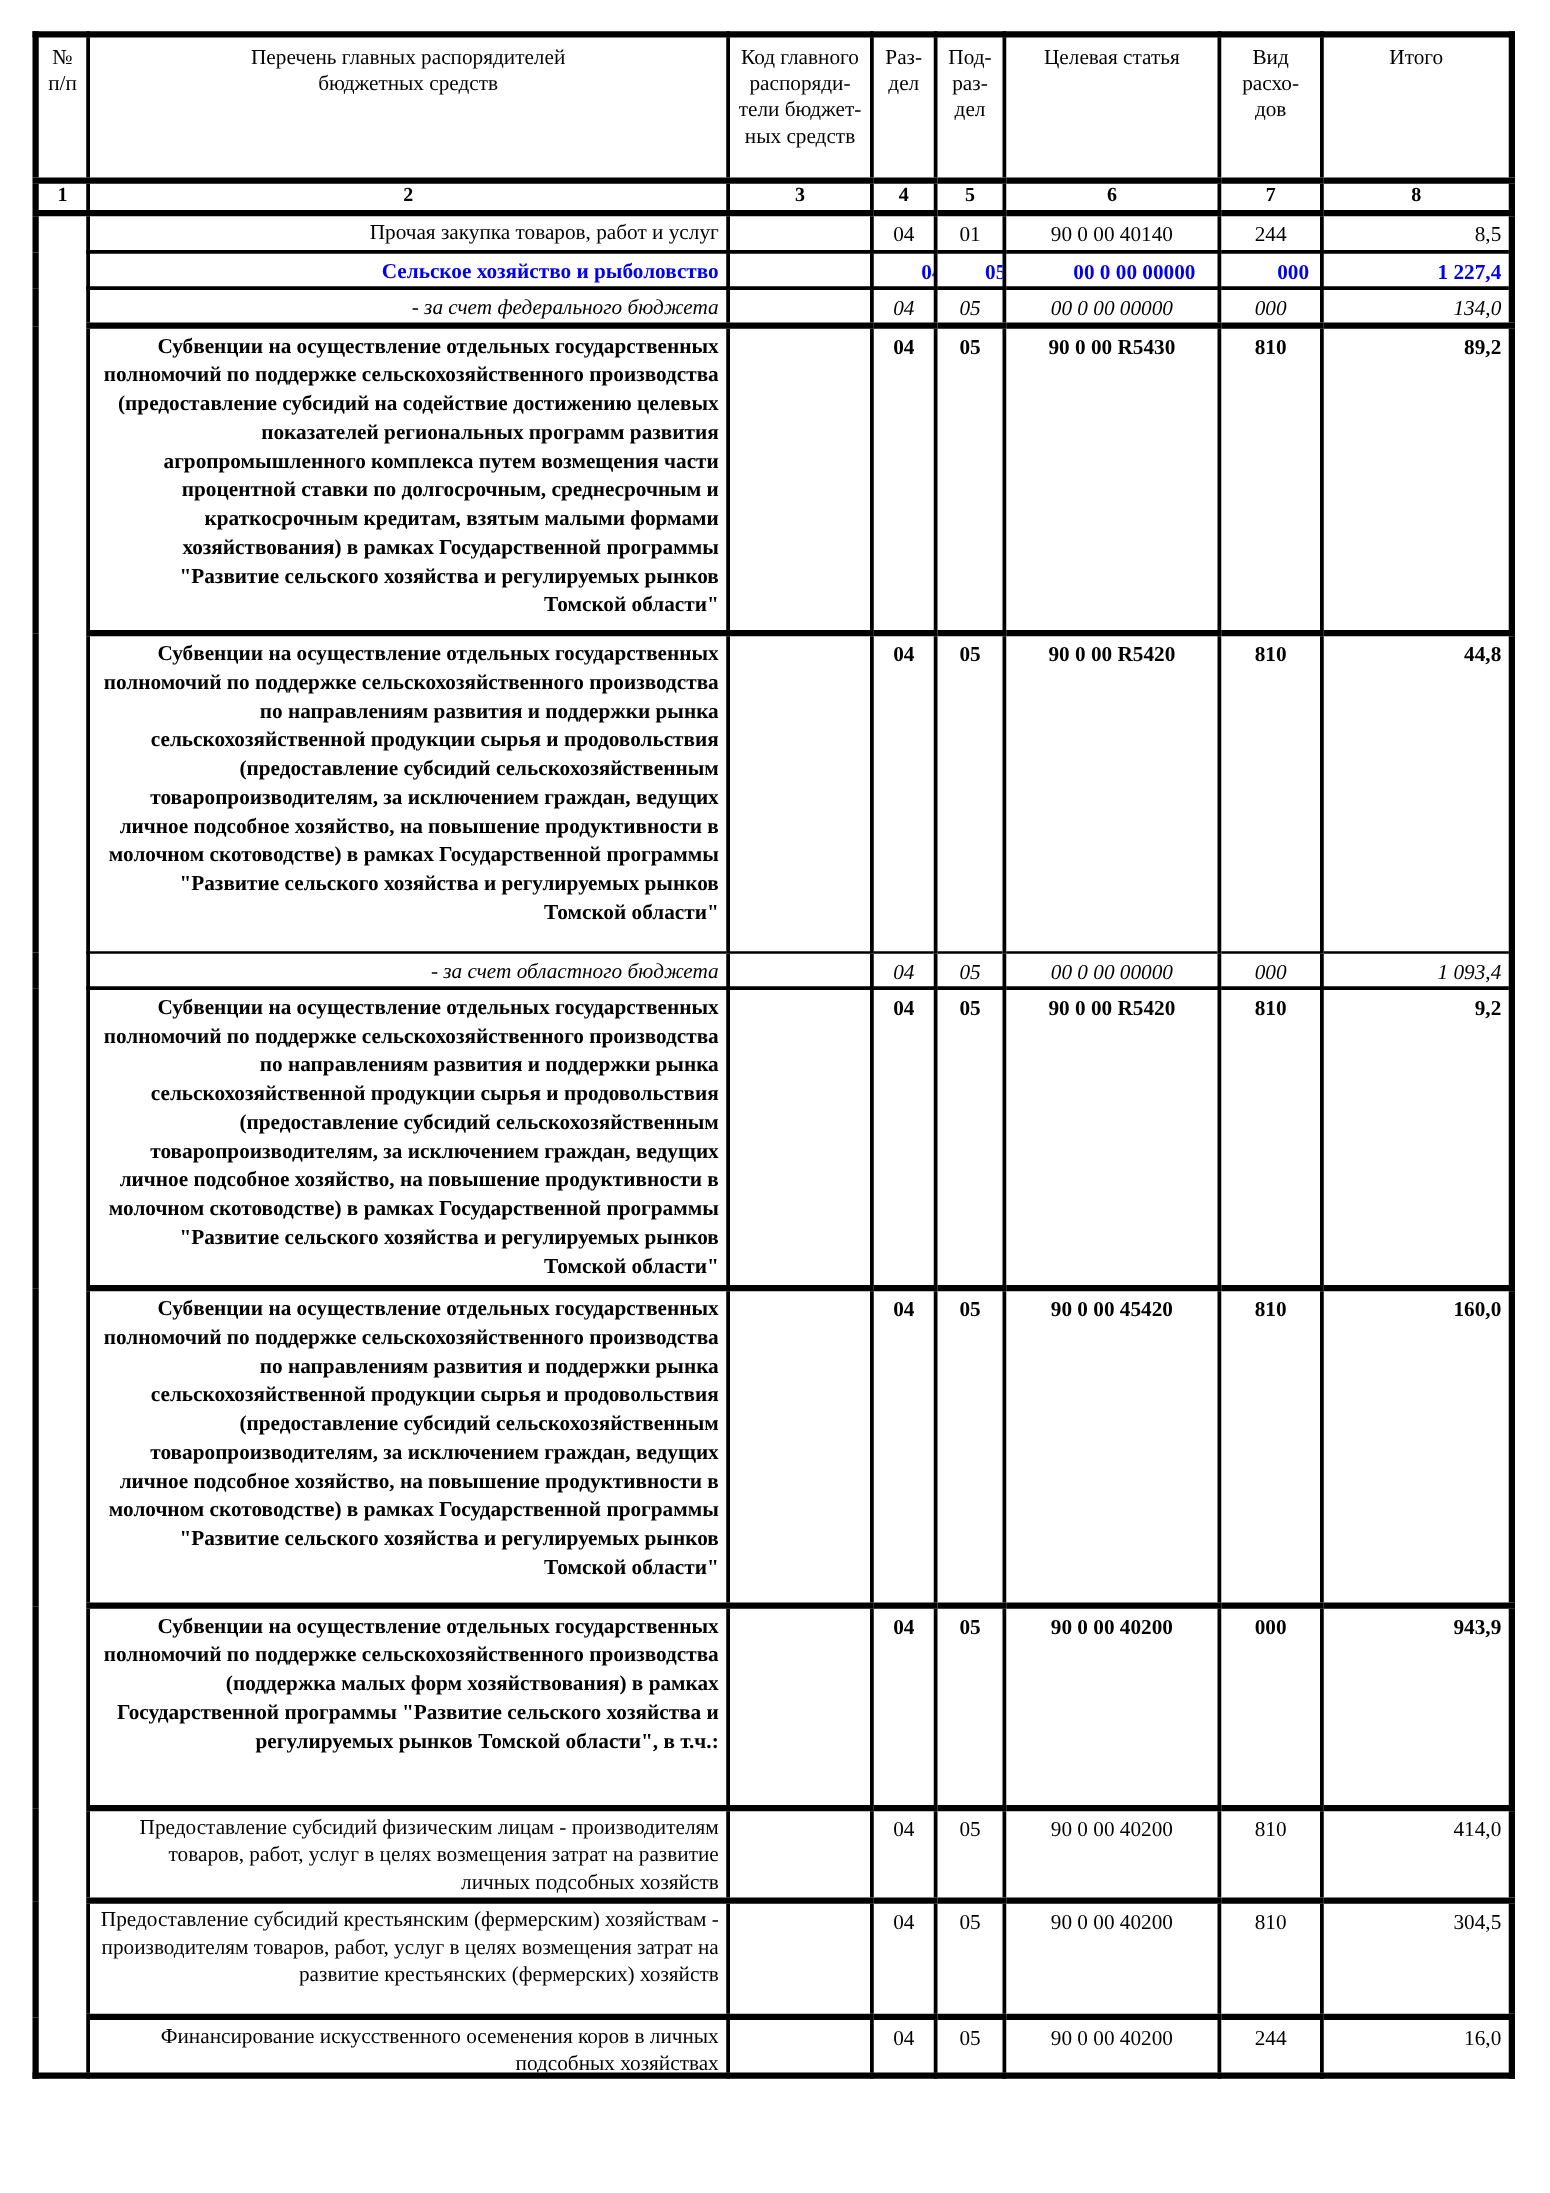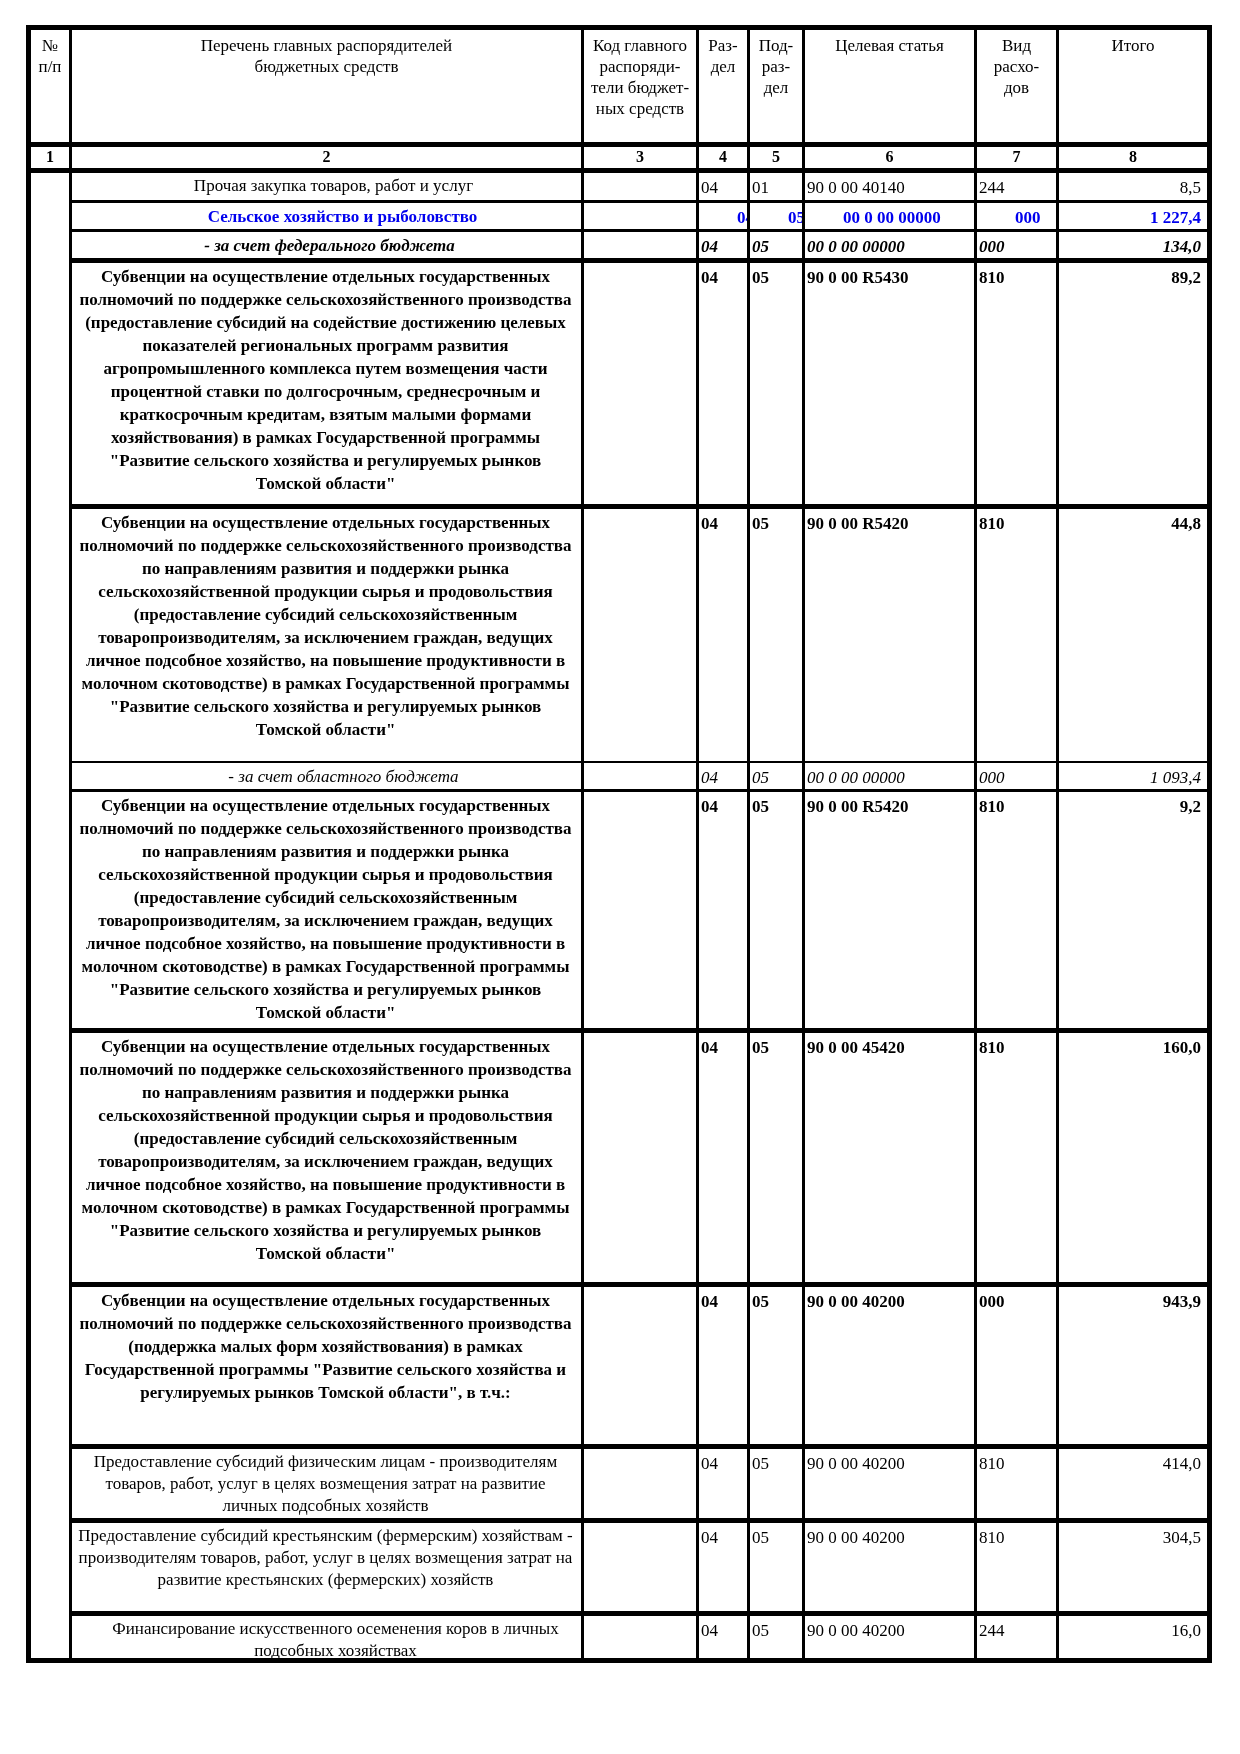--- a/index.html
+++ b/index.html
@@ -12,22 +12,22 @@
   col.c5{width:55px}col.c6{width:172px}col.c7{width:82px}col.c8{width:152px}
   td{border:3px solid #000;border-top-width:2px;border-bottom-width:2px;
      vertical-align:top;padding:2px 2px 0 2px;font-size:17px;line-height:23px;
      overflow:hidden;}
   
   thead td{white-space:pre-line;text-align:center;padding-top:5px;line-height:21px;}
   tr.head td{border-bottom-width:5px;height:107px;}
   tr.nums td{border-bottom-width:5px;font-weight:bold;font-size:16px;
              height:21px;padding-top:0;line-height:20px;}
   
-  td.cname{text-align:center;padding-left:4px;padding-right:6px;}
-  td.cnum{text-align:left;padding-top:3px;}
+  td.cname{text-align:right;padding-left:4px;padding-right:6px;}
+  td.cnum{text-align:center;padding-top:3px;}
   td.citogo{text-align:right;padding-right:6px;padding-top:3px;}
   .wrap{overflow:hidden;}
   
   tr.style-blue td{color:var(--section-blue,#0000EE);font-weight:bold;padding-left:38px;}
   tr.style-bold td{font-weight:bold;}
   tr.style-italic td{font-style:italic;}
   tr.style-plain .wrap{line-height:22px;}
   tr.style-italic .wrap{padding-left:8px;}
   
   tr.row-1 .wrap{height:25px;padding-left:16px;}
@@ -38,21 +38,21 @@
   tr.row-6 .wrap{height:22px;margin-left:28px;}
   tr.row-7 .wrap{height:234px;}   
   tr.row-8 .wrap{height:247px;}
   tr.row-9 .wrap{height:155px;}
   tr.row-10 .wrap{height:67px;}
   tr.row-11 .wrap{height:86px;}
   tr.row-12 .wrap{height:40px;margin-left:20px;}
   
   tr.row-1 td{border-bottom-width:3px;}
   tr.row-2 td{border-bottom-width:3px;}
-  tr.row-3 td{border-bottom-width:5px;font-weight:bold;}
+  tr.row-3 td{border-bottom-width:5px;}
   tr.row-4 td{border-bottom-width:5px;}
   tr.row-5 td{border-bottom-width:2px;}
   tr.row-6 td{border-bottom-width:3px;}
   tr.row-7 td{border-bottom-width:5px;}
   tr.row-8 td{border-bottom-width:5px;}
   tr.row-9 td{border-bottom-width:5px;}
   tr.row-10 td{border-bottom-width:5px;margin-top:25px;}
   tr.row-11 td{border-bottom-width:5px;margin-top:24px;}
   
   td.numcol{border-bottom-width:5px;}

